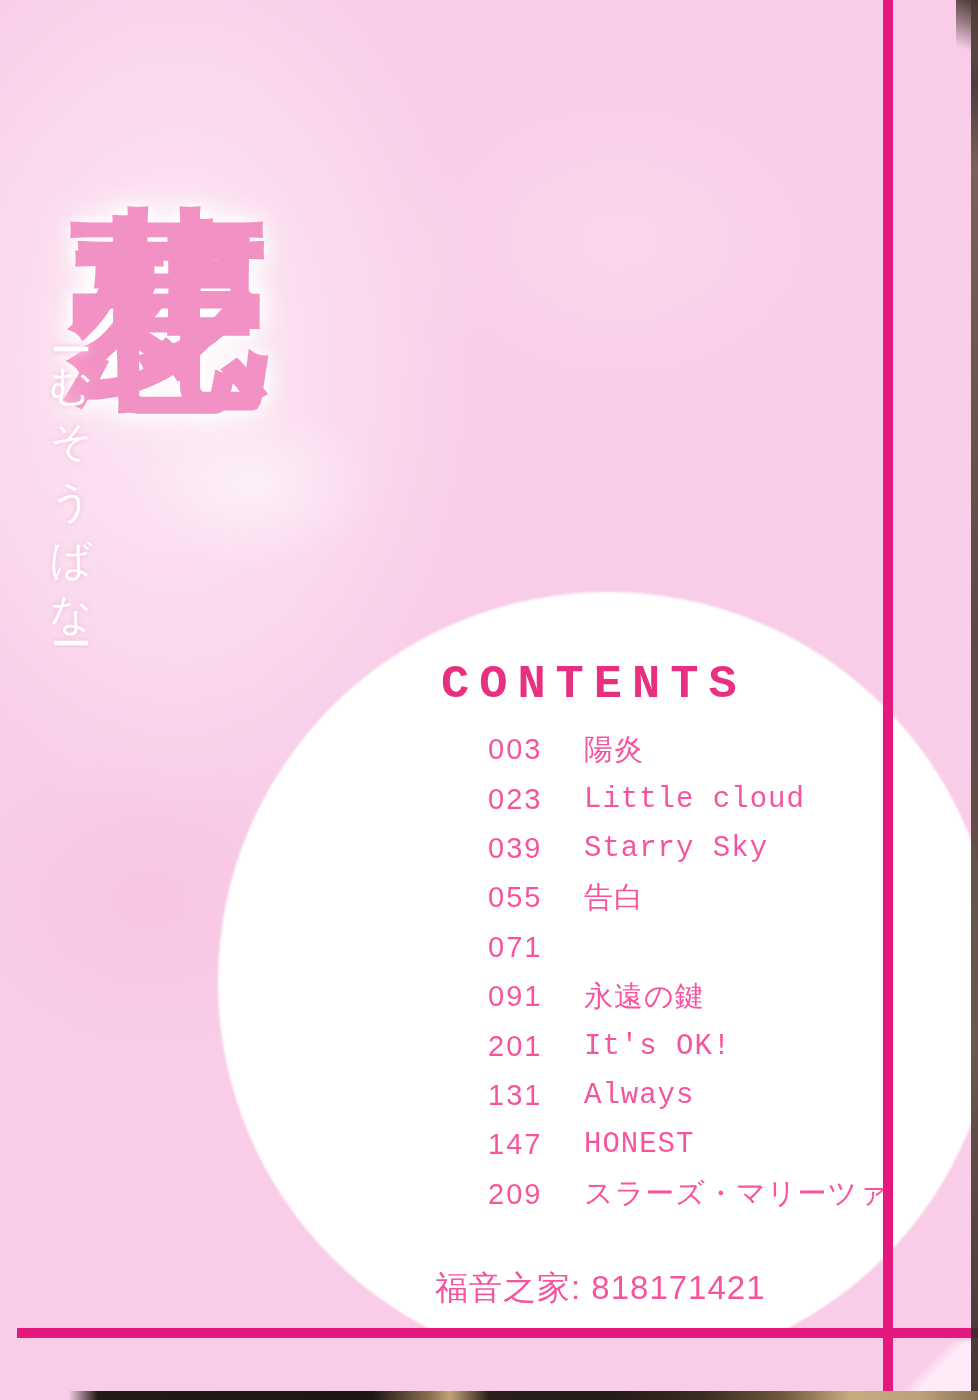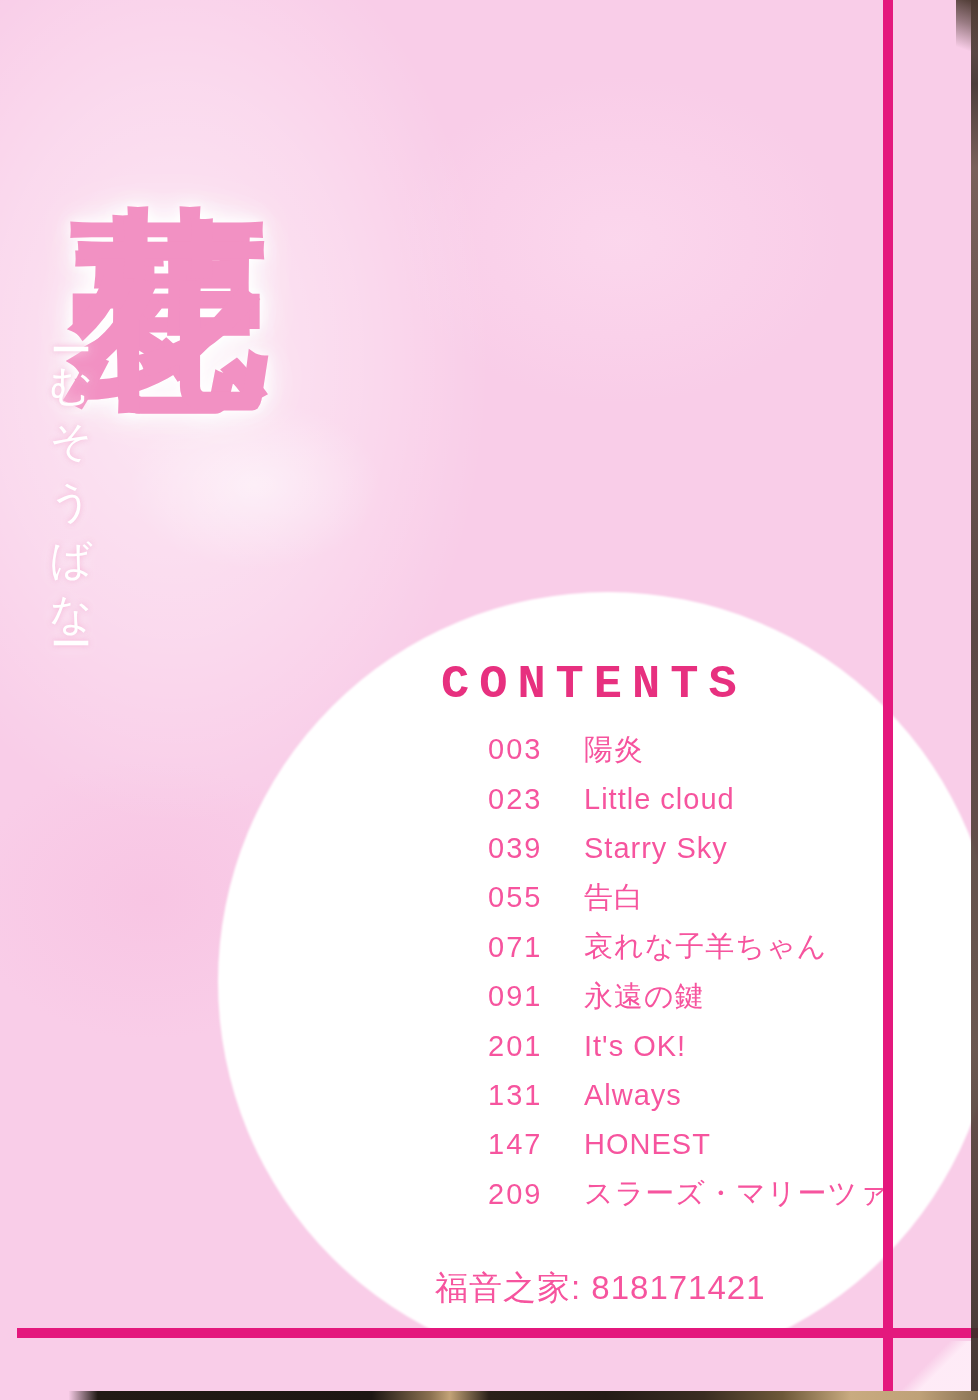--- a/index.html
+++ b/index.html
@@ -90,20 +90,21 @@
     font-size: 29px;
   }
   .toc-num {
     width: 96px;
     letter-spacing: 2px;
     flex: 0 0 96px;
   }
   .toc-title {
     letter-spacing: 1px;
     white-space: nowrap;
+    font-family: Liberation Mono, monospace;
   }
   .toc-footer {
     position: absolute;
     left: 435px; top: 1266px;
     color: #f6549e;
     font-size: 33px;
     letter-spacing: 1px;
     white-space: nowrap;
   }
 
@@ -178,21 +179,20 @@
     <div class="toc-row">
       <span class="toc-num">039</span>
       <span class="toc-title">Starry Sky</span>
     </div>
     <div class="toc-row">
       <span class="toc-num">055</span>
       <span class="toc-title">告白</span>
     </div>
     <div class="toc-row">
       <span class="toc-num">071</span>
-      <span class="toc-title">哀れな子羊ちゃん</span>
     </div>
     <div class="toc-row">
       <span class="toc-num">091</span>
       <span class="toc-title">永遠の鍵</span>
     </div>
     <div class="toc-row">
       <span class="toc-num">201</span>
       <span class="toc-title">It's OK!</span>
     </div>
     <div class="toc-row">

